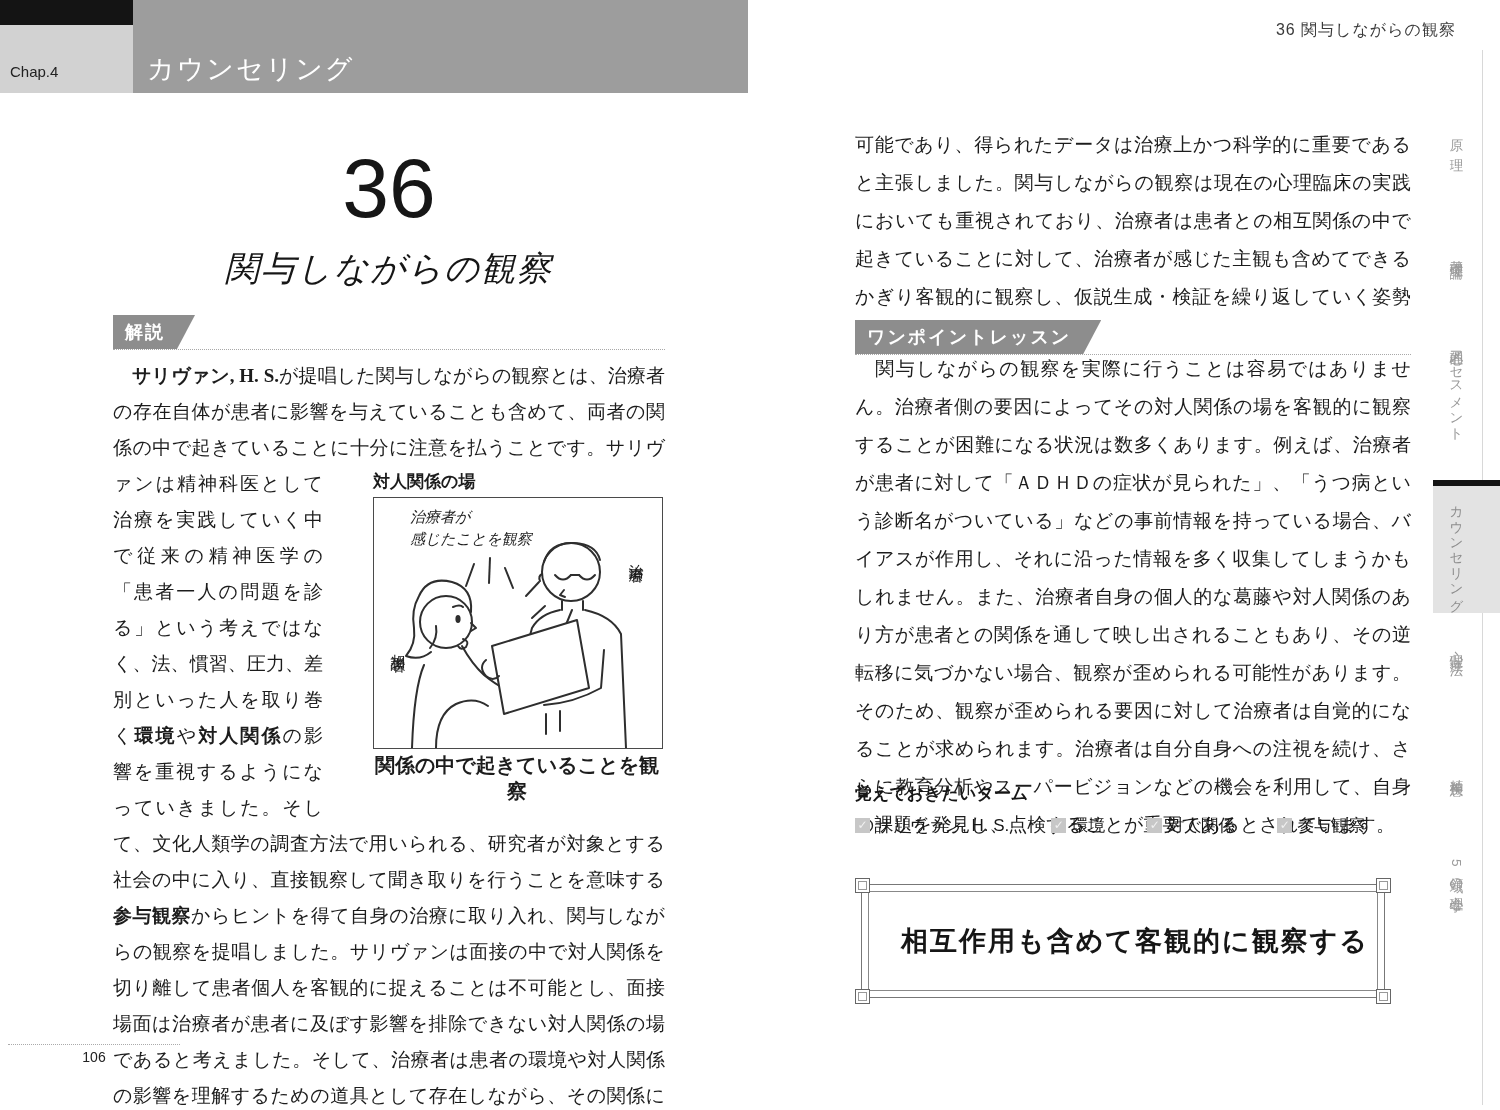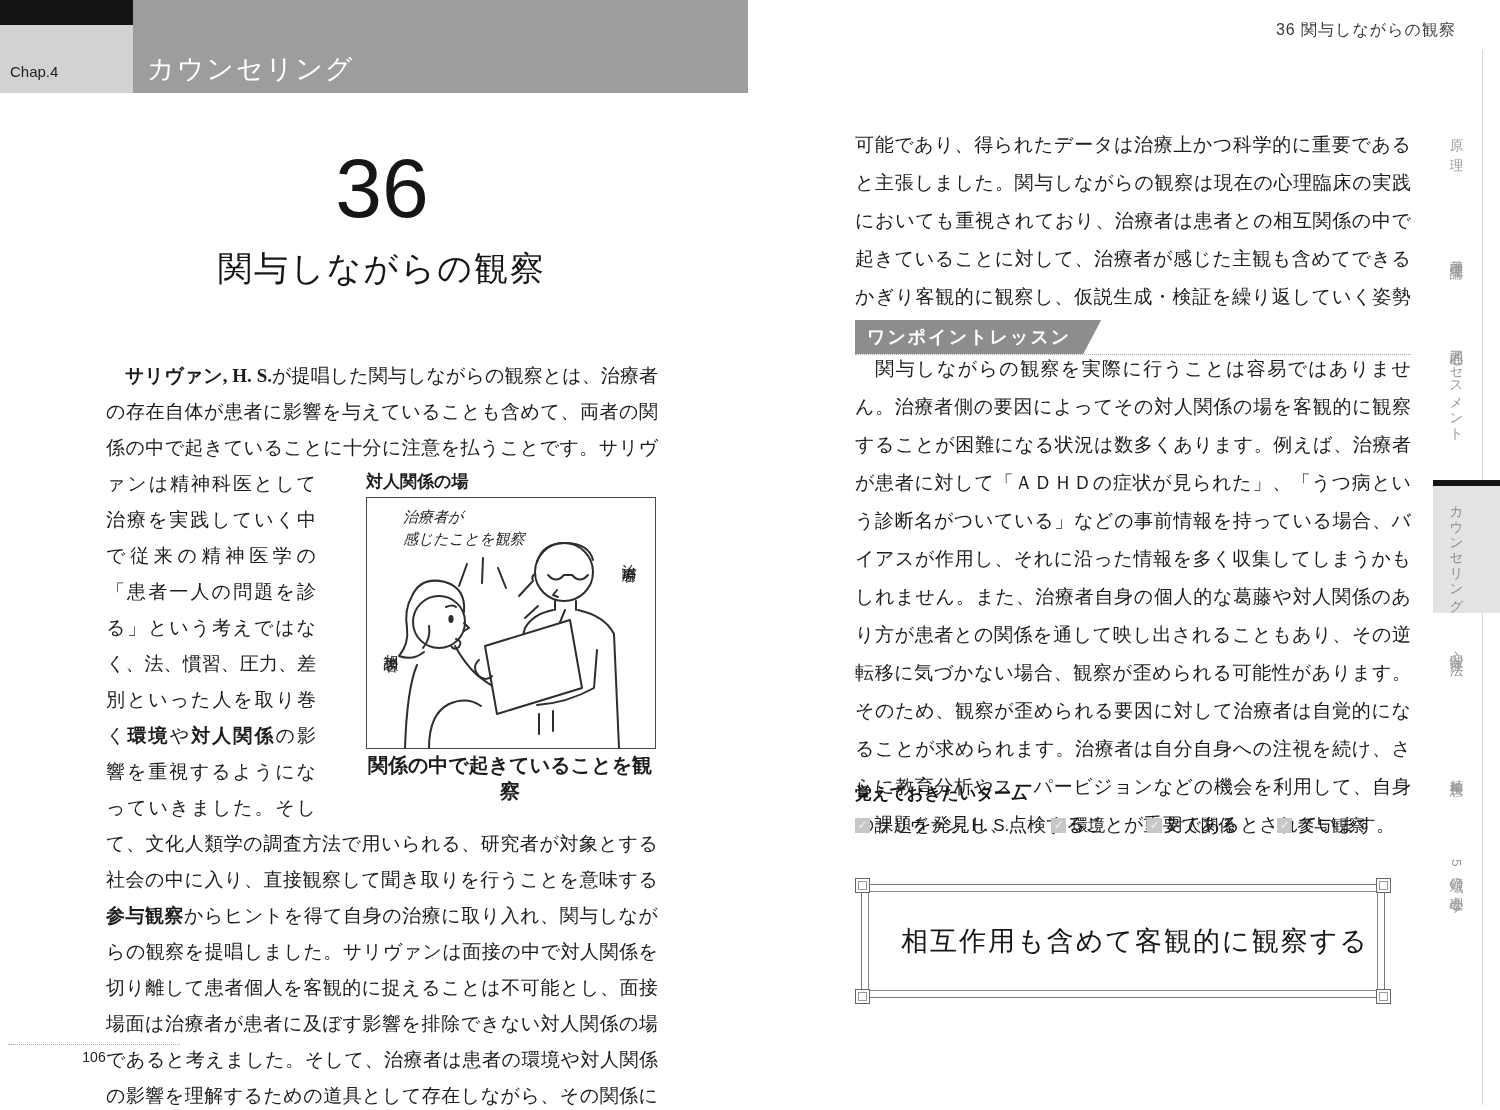--- a/index.html
+++ b/index.html
@@ -8,23 +8,23 @@
     font-family:"Liberation Sans","DejaVu Sans",sans-serif;color:#1c1c1c;
   }
   
   .chap-black{position:absolute;left:0;top:0;width:133px;height:25px;background:#141414;}
   .chap-side{position:absolute;left:0;top:25px;width:133px;height:68px;background:#d2d2d2;}
   .chap-side .chap-label{position:absolute;left:10px;bottom:13px;font-size:15px;color:#222;}
   .chap-bar{position:absolute;left:133px;top:0;width:615px;height:93px;background:#9d9d9d;}
   .chap-bar .chap-title{position:absolute;left:14px;bottom:6px;font-size:27px;color:#ffffff;letter-spacing:2px;font-weight:500;}
   .page-header-right{position:absolute;top:20px;right:44px;font-size:16px;color:#3a3a3a;letter-spacing:1px;}
   
-  .left-col{position:absolute;left:106px;top:0;width:552px;height:1110px;}
+  .left-col{position:absolute;left:113px;top:0;width:552px;height:1110px;}
   .lesson-number{position:absolute;top:146px;left:0;width:100%;text-align:center;font-size:84px;line-height:1;font-weight:400;color:#161616;}
-  .lesson-title{position:absolute;top:246px;left:0;width:100%;text-align:center;font-size:34px;font-weight:500;letter-spacing:2px;color:#161616;}
+  .lesson-title{position:absolute;top:246px;left:0;width:100%;text-align:center;font-size:34px;font-weight:500;letter-spacing:2px;color:#161616;font-style:italic;}
   .label-row{position:absolute;left:0;width:100%;border-bottom:1px dotted #a8a8a8;line-height:0;}
   .left-col .label-row{top:315px;}
   .section-label{display:inline-block;background:#8d8d8d;color:#ffffff;font-size:18px;font-weight:700;letter-spacing:2px;
     line-height:34px;padding:0 30px 0 12px;vertical-align:bottom;
     clip-path:polygon(0 0,100% 0,calc(100% - 18px) 100%,0 100%);}
   .body-text{font-family:"Liberation Serif","DejaVu Serif",serif;font-size:19px;line-height:36px;text-align:justify;color:#1c1c1c;}
   .left-para{position:absolute;top:358px;left:0;width:552px;margin:0;}
   .body-text b{font-weight:700;}
   
   .fig-float{float:right;width:292px;margin:4px 0 12px 14px;display:block;font-family:"Liberation Sans","DejaVu Sans",sans-serif;text-align:left;padding-left:36px;}
@@ -40,21 +40,21 @@
   .right-col{position:absolute;left:855px;top:0;width:556px;height:1110px;}
   .r-para-top{position:absolute;top:126px;left:0;width:556px;line-height:38px;margin:0;}
   .right-col .label-row{top:320px;text-decoration:underline;}
   .r-para-lesson{position:absolute;top:350px;left:0;width:556px;line-height:38px;margin:0;}
   .terms-heading{position:absolute;top:782px;left:0;font-size:17px;font-weight:700;color:#161616;}
   .terms-row{position:absolute;top:814px;left:0;display:flex;gap:42px;align-items:center;}
   .term-item{display:flex;align-items:center;gap:5px;font-size:17px;font-weight:500;color:#161616;}
   .checkbox{width:15px;height:15px;background:#c7c7c7;color:#f2f2f2;font-size:12px;line-height:15px;text-align:center;display:inline-block;}
   .summary{position:absolute;top:884px;left:6px;width:524px;height:114px;border:1px solid #777;padding:6px;box-sizing:border-box;}
   .summary-inner{width:100%;height:100%;border:1px solid #888;display:flex;align-items:center;justify-content:center;box-sizing:border-box;}
-  .summary-text{font-family:"Liberation Serif","DejaVu Serif",serif;font-size:27px;font-weight:400;letter-spacing:2px;color:#161616;margin-left:24px;}
+  .summary-text{font-family:"Liberation Serif","DejaVu Serif",serif;font-size:27px;font-weight:700;letter-spacing:2px;color:#161616;margin-left:24px;}
   .corner{position:absolute;width:13px;height:13px;background:#fff;border:1px solid #666;box-shadow:inset 0 0 0 2px #fff, inset 0 0 0 3px #999;}
   .corner.tl{left:-7px;top:-7px;} .corner.tr{right:-7px;top:-7px;}
   .corner.bl{left:-7px;bottom:-7px;} .corner.br{right:-7px;bottom:-7px;}
   
   .side-rule{position:absolute;left:1482px;top:50px;width:1px;height:1055px;background:#d8d8d8;}
   .sb-active-bg{position:absolute;left:1433px;top:480px;width:67px;height:127px;background:#e3e3e3;border-top:6px solid #141414;box-sizing:content-box;}
   .sb-item{position:absolute;left:1430px;width:52px;text-align:center;}
   .sb-item span{writing-mode:vertical-rl;font-size:13.5px;color:#9a9a9a;display:inline-block;}
   .sb-0{top:128px;} .sb-0 span{letter-spacing:20px;}
   .sb-1{top:243px;} .sb-1 span{letter-spacing:2px;}
@@ -75,20 +75,23 @@
   <span class="chap-label">Chap.4</span>
 </div>
 <div class="chap-bar">
   <span class="chap-title">カウンセリング</span>
 </div>
 <div class="page-header-right">36 関与しながらの観察</div>
 
 <div class="left-col">
   <div class="lesson-number">36</div>
   <div class="lesson-title">関与しながらの観察</div>
+  <div class="label-row">
+    <span class="section-label">解説</span>
+  </div>
   <p class="body-text left-para">
     <span><span>　</span><b>サリヴァン, H. S.</b><span>が提唱した関与しながらの観察とは、治療者の存在自体が患者に影響を与えていることも含めて、両者の関係の中で起きていることに十分に注意を払うことです。サリヴァンは</span></span><span class="fig-float">
         <span class="fig-title">対人関係の場</span>
         <span class="fig-box"><svg viewBox="0 0 288 250" width="288" height="250" xmlns="http://www.w3.org/2000/svg">
             <g stroke="#2e2e2e" stroke-width="2" fill="none" stroke-linecap="round" stroke-linejoin="round">
               <path d="M100 66 L92 88"></path>
               <path d="M116 60 L115 85"></path>
               <path d="M131 70 L139 90"></path>
               <path d="M152 98 L165 84"></path>
               <path d="M158 120 L171 108"></path>

